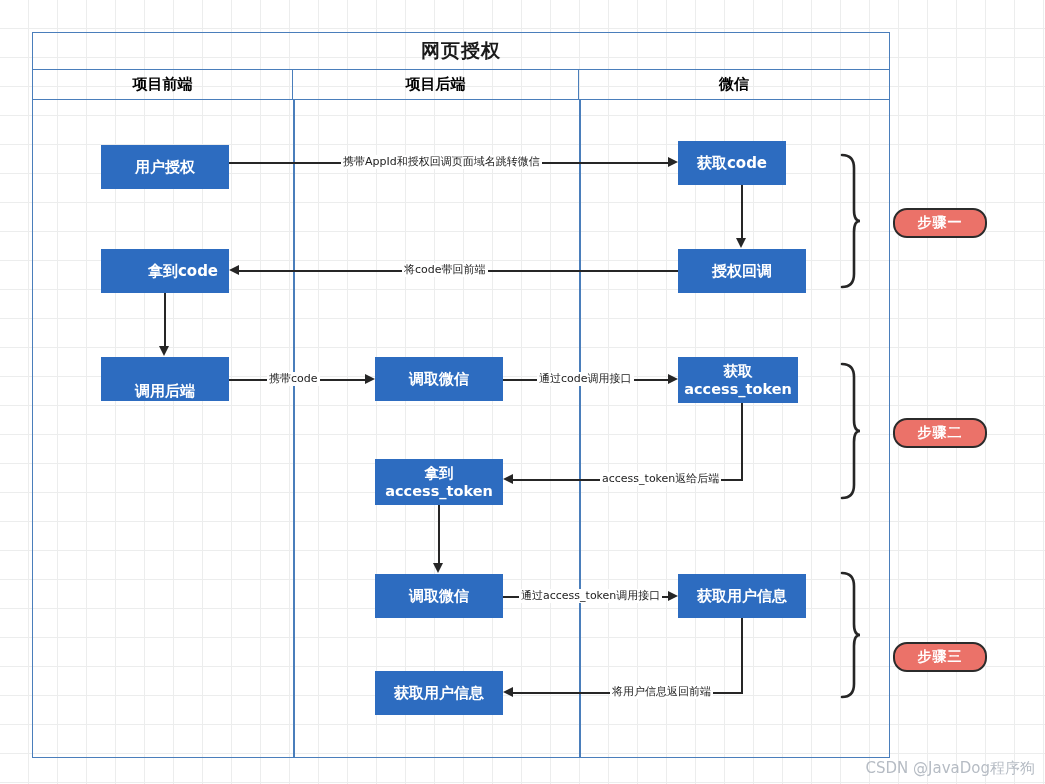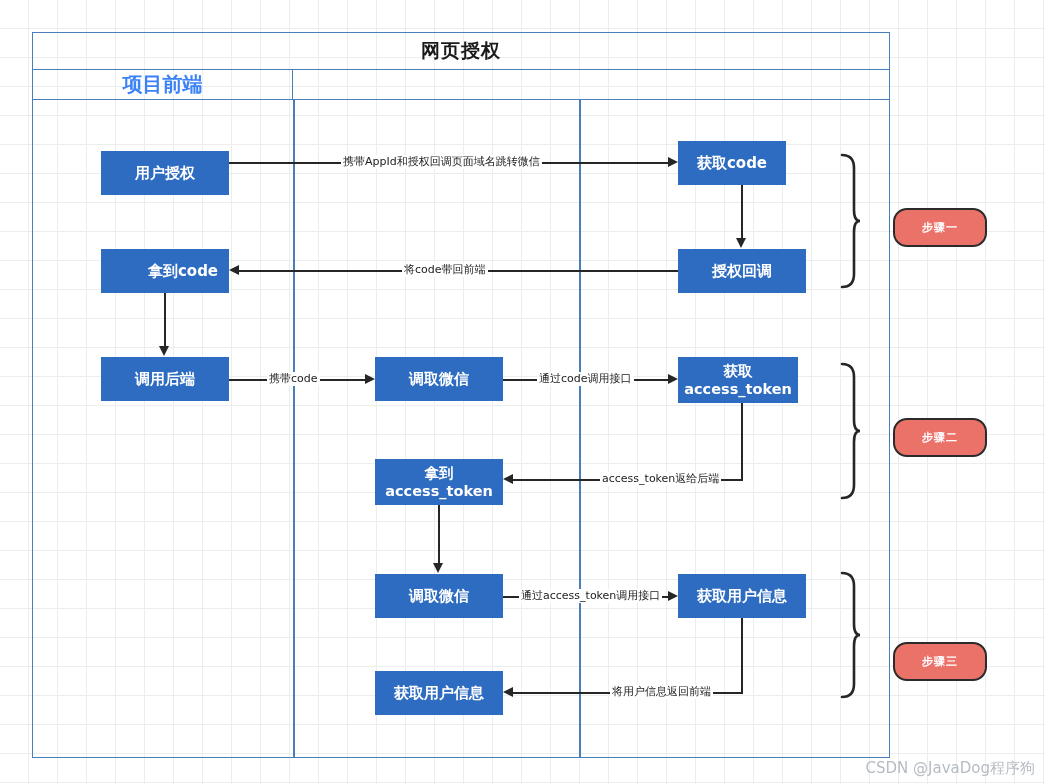--- a/index.html
+++ b/index.html
@@ -51,23 +51,23 @@
     left: 0; top: 37px;
     width: 100%;
     height: 30px;
     border-bottom: 1.5px solid #4a7ebb;
     display: flex;
   }
   .header-cell {
     display: flex;
     align-items: center;
     justify-content: center;
-    font-size: 20px;
+    font-size: 15px;
     font-weight: bold;
-    color: #3b82f6;
+    color: #000000;
   }
   .header-cell.c0 { width: 260px; border-right: 1.5px solid #4a7ebb; }
   .header-cell.c1 { width: 286px; border-right: 1.5px solid #4a7ebb; }
   .header-cell.c2 { flex: 1; }
 
   
   .lane-div {
     position: absolute;
     top: 67px;
     width: 1.5px;
@@ -142,26 +142,26 @@
   .brace {
     position: absolute;
     z-index: 4;
   }
   .brace svg { display: block; }
 
   
   .badge {
     position: absolute;
     width: 94px;
-    height: 39px;
+    height: 30px;
     border: 2px solid #2b2b2b;
     border-radius: 14px;
     background: #eb7269;
     color: #ffffff;
-    font-size: 11px;
+    font-size: 14px;
     font-weight: bold;
     display: flex;
     align-items: center;
     justify-content: center;
     letter-spacing: 1px;
     z-index: 6;
   }
 
   
   .watermark {
@@ -180,43 +180,49 @@
 <div class="frame">
 
   <div class="title-row">
     <span class="title-text">网页授权</span>
   </div>
 
   <div class="header-row">
     <div class="header-cell c0">
       <span>项目前端</span>
     </div>
+    <div class="header-cell c1">
+      <span>项目后端</span>
+    </div>
+    <div class="header-cell c2">
+      <span>微信</span>
+    </div>
   </div>
 
   <div class="lane-div d1"></div>
   <div class="lane-div d2"></div>
 </div>
 
-<div class="node" style="left:101px; top:151px; width:128px; height:44px;">
+<div class="node" style="left:101px; top:145px; width:128px; height:44px;">
   <span>用户授权</span>
 </div>
 
 <div class="node" style="left:678px; top:141px; width:108px; height:44px;">
   <span>获取code</span>
 </div>
 
 <div class="node" style="left:678px; top:249px; width:128px; height:44px;">
   <span>授权回调</span>
 </div>
 
 <div class="node" style="left:101px; top:249px; width:128px; height:44px;padding-left:36px;">
   <span>拿到code</span>
 </div>
 
-<div class="node" style="left:101px; top:357px; width:128px; height:44px;">
+<div class="node" style="left:101px; top:357px; width:128px; height:44px;align-items:flex-end;">
   <span>调用后端</span>
 </div>
 
 <div class="node" style="left:375px; top:357px; width:128px; height:44px;">
   <span>调取微信</span>
 </div>
 
 <div class="node two-line" style="left:678px; top:357px; width:120px; height:46px; flex-direction:column;">
   <span>获取</span>
   <span>access_token</span>

